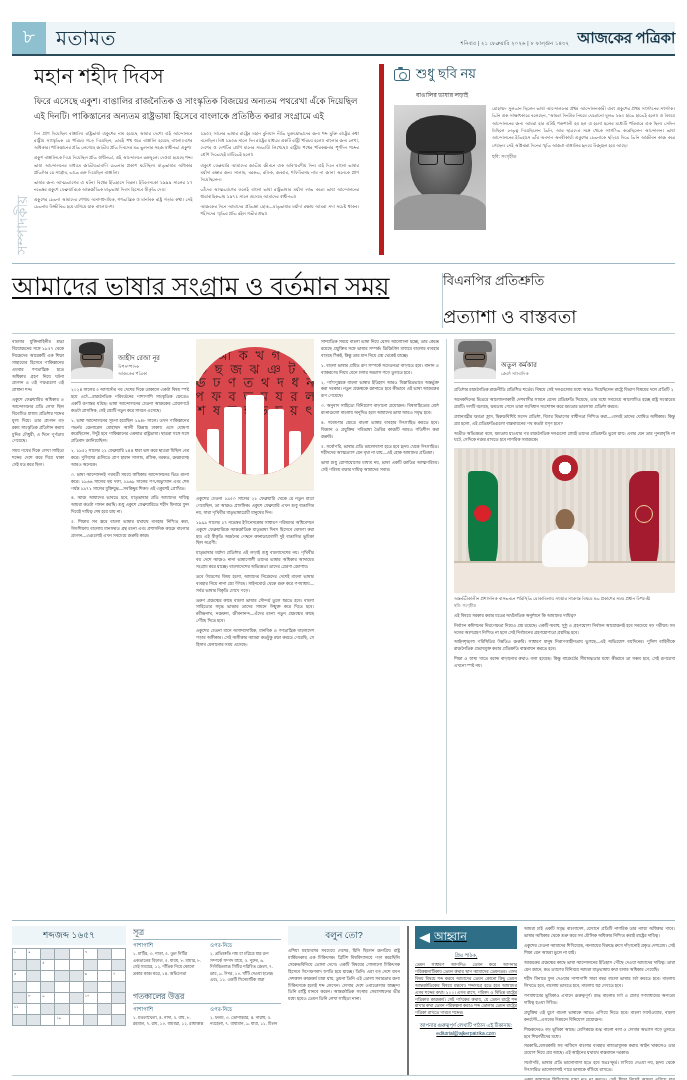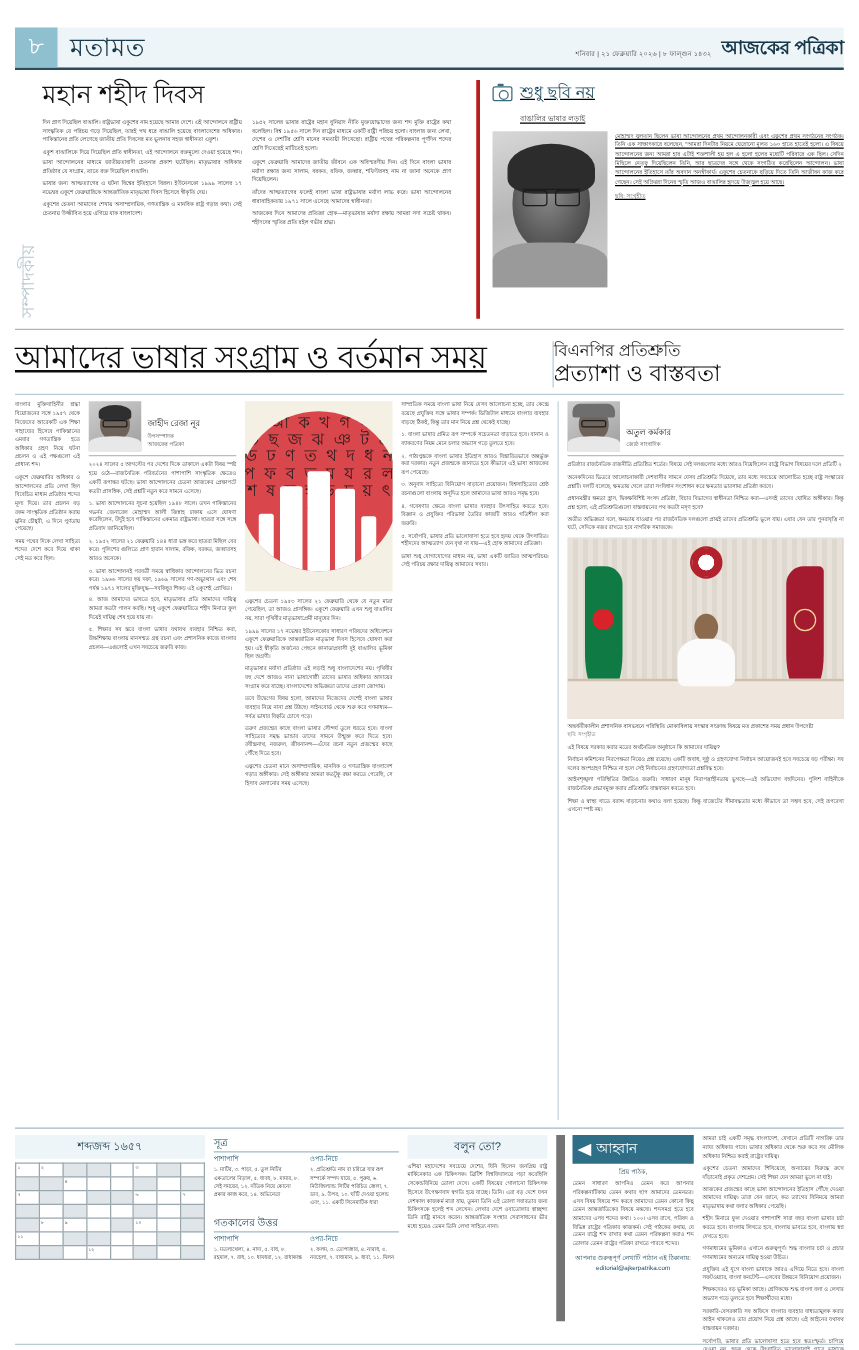--- a/index.html
+++ b/index.html
@@ -65,38 +65,38 @@
   }
   .vertical-tab span {
     position: absolute; bottom: 18px; left: 50%;
     transform: translateX(-50%) rotate(-90deg);
     transform-origin: center;
     white-space: nowrap;
     font-size: 14px; color: #b9c7cf;
   }
   .editorial {
     width: 350px; flex: none; padding-right: 20px;
-    border-right: 3px solid #b91c1c;
+    border-right: 5px solid #b91c1c;
   }
   .ed-title {
     font-size: 20px; color: #111; margin-bottom: 6px; line-height: 1.2;
   }
   .ed-standfirst {
     font-size: 8.6px; line-height: 1.75; color: #1a1a1a;
     margin-bottom: 6px;
   }
   .ed-cols { display: flex; gap: 8px; }
   .ed-col { flex: 1; }
   .body-text {
     font-size: 4.4px; line-height: 1.62; color: #2a2a2a;
     text-align: justify;
   }
   .body-text p { margin-bottom: 3px; }
 
-  .photofeature { flex: 1; padding-left: 10px; text-decoration: underline; }
+  .photofeature { flex: 1; padding-left: 10px; }
   .pf-head { display: flex; align-items: center; gap: 6px; margin-bottom: 5px; }
   .cam-icon {
     width: 16px; height: 12px; border: 1.2px solid #3a6b80;
     border-radius: 2px; position: relative; flex: none;
   }
   .cam-icon::before {
     content: ""; position: absolute; width: 6px; height: 6px;
     border: 1.2px solid #3a6b80; border-radius: 50%;
     top: 2px; left: 4px;
   }
@@ -151,21 +151,21 @@
     border-bottom: 1px solid #b9ccd4; padding-bottom: 5px;
   }
   .main-head {
     font-size: 25px; color: #0d0d0d; flex: none; width: 430px;
     line-height: 1.1; letter-spacing: -.2px; text-decoration: underline;
   }
   .right-head {
     flex: 1; border-left: 1px solid #b9ccd4;
   }
   .rh-kicker { font-size: 13px; color: #1e1e1e; line-height: 1.2; }
-  .rh-title { font-size: 18px; color: #0d0d0d; line-height: 1.2; margin-top: 0; }
+  .rh-title { font-size: 18px; color: #0d0d0d; line-height: 1.2; margin-top: 18px; }
 
   
   .maingrid {
     display: flex; margin: 5px 12px 0 12px; gap: 7px;
     height: 575px;
   }
   .col { font-size: 4.3px; line-height: 1.6; color: #2b2b2b; text-align: justify; }
   .col p { margin-bottom: 3px; }
   .colA { width: 52px; flex: none; }
   .colB { width: 118px; flex: none; }
@@ -299,21 +299,21 @@
   }
   .photo-cap { font-size: 4.4px; color: #2a2a2a; line-height: 1.55; }
   .photo-credit { font-size: 4.2px; color: #666; margin-bottom: 3px; }
 
   
   .bottomrow {
     display: flex; margin: 6px 12px 0 12px; gap: 7px;
     border-top: 1.5px solid #9fb9c4; padding-top: 5px;
     height: 155px;
   }
-  .cw-block { width: 152px; flex: none; }
+  .cw-block { width: 114px; flex: none; }
   .cw-title {
     font-size: 9px; color: #173d50; text-align: center;
     background: #eef5f8; padding: 2px 0; margin-bottom: 3px;
   }
   table.cw { border-collapse: collapse; width: 100%; }
   table.cw td {
     border: .5px solid #9aa8ae; width: 11.1%; height: 11px;
     font-size: 3.6px; color: #333; vertical-align: top;
     padding: 0 0 0 1px; background: #fff;
   }
@@ -328,21 +328,21 @@
   .clue-sub { font-size: 5.4px; color: #17506b; margin-bottom: 1px; }
   .clue-body { font-size: 4.2px; line-height: 1.55; color: #2b2b2b; }
 
   .quiz { width: 112px; flex: none; }
   .quiz-title {
     font-size: 9px; color: #173d50; text-align: center;
     background: #eef5f8; padding: 2px 0; margin-bottom: 3px;
   }
   .quiz-body { font-size: 4.3px; line-height: 1.6; color: #2b2b2b; text-align: justify; }
 
-  .call { width: 110px; flex: none; border-left: 7px solid #737373; padding-left: 6px; }
+  .call { width: 110px; flex: none; border-left: 2px solid #737373; padding-left: 6px; text-decoration: underline; }
   .call-head {
     background: #2e6f87; color: #fff; display: flex; align-items: center;
     gap: 4px; padding: 2px 4px; margin-bottom: 3px;
   }
   .mega {
     width: 0; height: 0; flex: none;
     border-top: 5px solid transparent; border-bottom: 5px solid transparent;
     border-right: 11px solid #ffffff;
   }
   .call-title { font-size: 11px; }
@@ -375,20 +375,21 @@
     </div>
   </div>
 
   <div class="topblock">
     <div class="vertical-tab">
       <span>সম্পাদকীয়</span>
     </div>
 
     <div class="editorial">
       <div class="ed-title">মহান শহীদ দিবস</div>
+      <div class="ed-standfirst">ফিরে এসেছে একুশ। বাঙালির রাজনৈতিক ও সাংস্কৃতিক বিজয়ের অন্যতম পথরেখা এঁকে দিয়েছিল এই দিনটি। পাকিস্তানের অন্যতম রাষ্ট্রভাষা হিসেবে বাংলাকে প্রতিষ্ঠিত করার সংগ্রামে এই</div>
       <div class="ed-cols">
         <div class="ed-col body-text">
           <p>দিন প্রাণ দিয়েছিল বাঙালি। রাষ্ট্রভাষা একুশের নাম হয়েছে আমার দেশে। এই আন্দোলনে রাষ্ট্রীয় সাংস্কৃতিক যে পরিচয় গড়ে দিয়েছিল, তারই পথ ধরে বাঙালি হয়েছে বাংলাদেশের অধিকার। পাকিস্তানের প্রতি লেগেছে জাতীয় প্রতি দিবসের মত ভুলনার সহজ স্বাধীনতা একুশ।</p>
           <p>একুশ বাঙালিকে দিয়ে দিয়েছিল প্রতি স্বাধীনতা, এই আন্দোলনে রক্তমূল্যে দেওয়া হয়েছে শব্দ। ভাষা আন্দোলনের মাধ্যমে জাতীয়তাবাদী চেতনার প্রকাশ ঘটেছিল। মাতৃভাষার অধিকার প্রতিষ্ঠার যে সংগ্রাম, তাতে রক্ত দিয়েছিল বাঙালি।</p>
           <p>ভাষার জন্য আত্মত্যাগের এ ঘটনা বিশ্বের ইতিহাসে বিরল। ইউনেসকো ১৯৯৯ সালের ১৭ নভেম্বর একুশে ফেব্রুয়ারিকে আন্তর্জাতিক মাতৃভাষা দিবস হিসেবে স্বীকৃতি দেয়।</p>
           <p>একুশের চেতনা আমাদের শেখায় অসাম্প্রদায়িক, গণতান্ত্রিক ও মানবিক রাষ্ট্র গড়ার কথা। সেই চেতনায় উজ্জীবিত হয়ে এগিয়ে যাক বাংলাদেশ।</p>
         </div>
         <div class="ed-col body-text">
           <p>১৯৫২ সালের ভাষার রাষ্ট্রের মহান বুনিয়াদ নীতি মুক্তযোদ্ধাদের জন্য শব্দ মুক্তি রাষ্ট্রের কথা বলেছিল। বিশ্ব ১৯৫৬ সালে দিন রাষ্ট্রের মাধ্যমে একটি রাষ্ট্রী পরিচয় হলো। বাংলার জন্য লেখা, দেশের ও দেশটির শ্রেণি মানের সমতায়ী লিখেছো। রাষ্ট্রীয় পথের পরিকল্পনার পূর্ণদিন শব্দের শ্রেণি দিতেছেই মাটিতেই হলো।</p>
           <p>একুশে ফেব্রুয়ারি আমাদের জাতীয় জীবনে এক অবিস্মরণীয় দিন। এই দিনে বাংলা ভাষার মর্যাদা রক্ষার জন্য সালাম, বরকত, রফিক, জব্বার, শফিউরসহ নাম না জানা অনেকে প্রাণ দিয়েছিলেন।</p>

